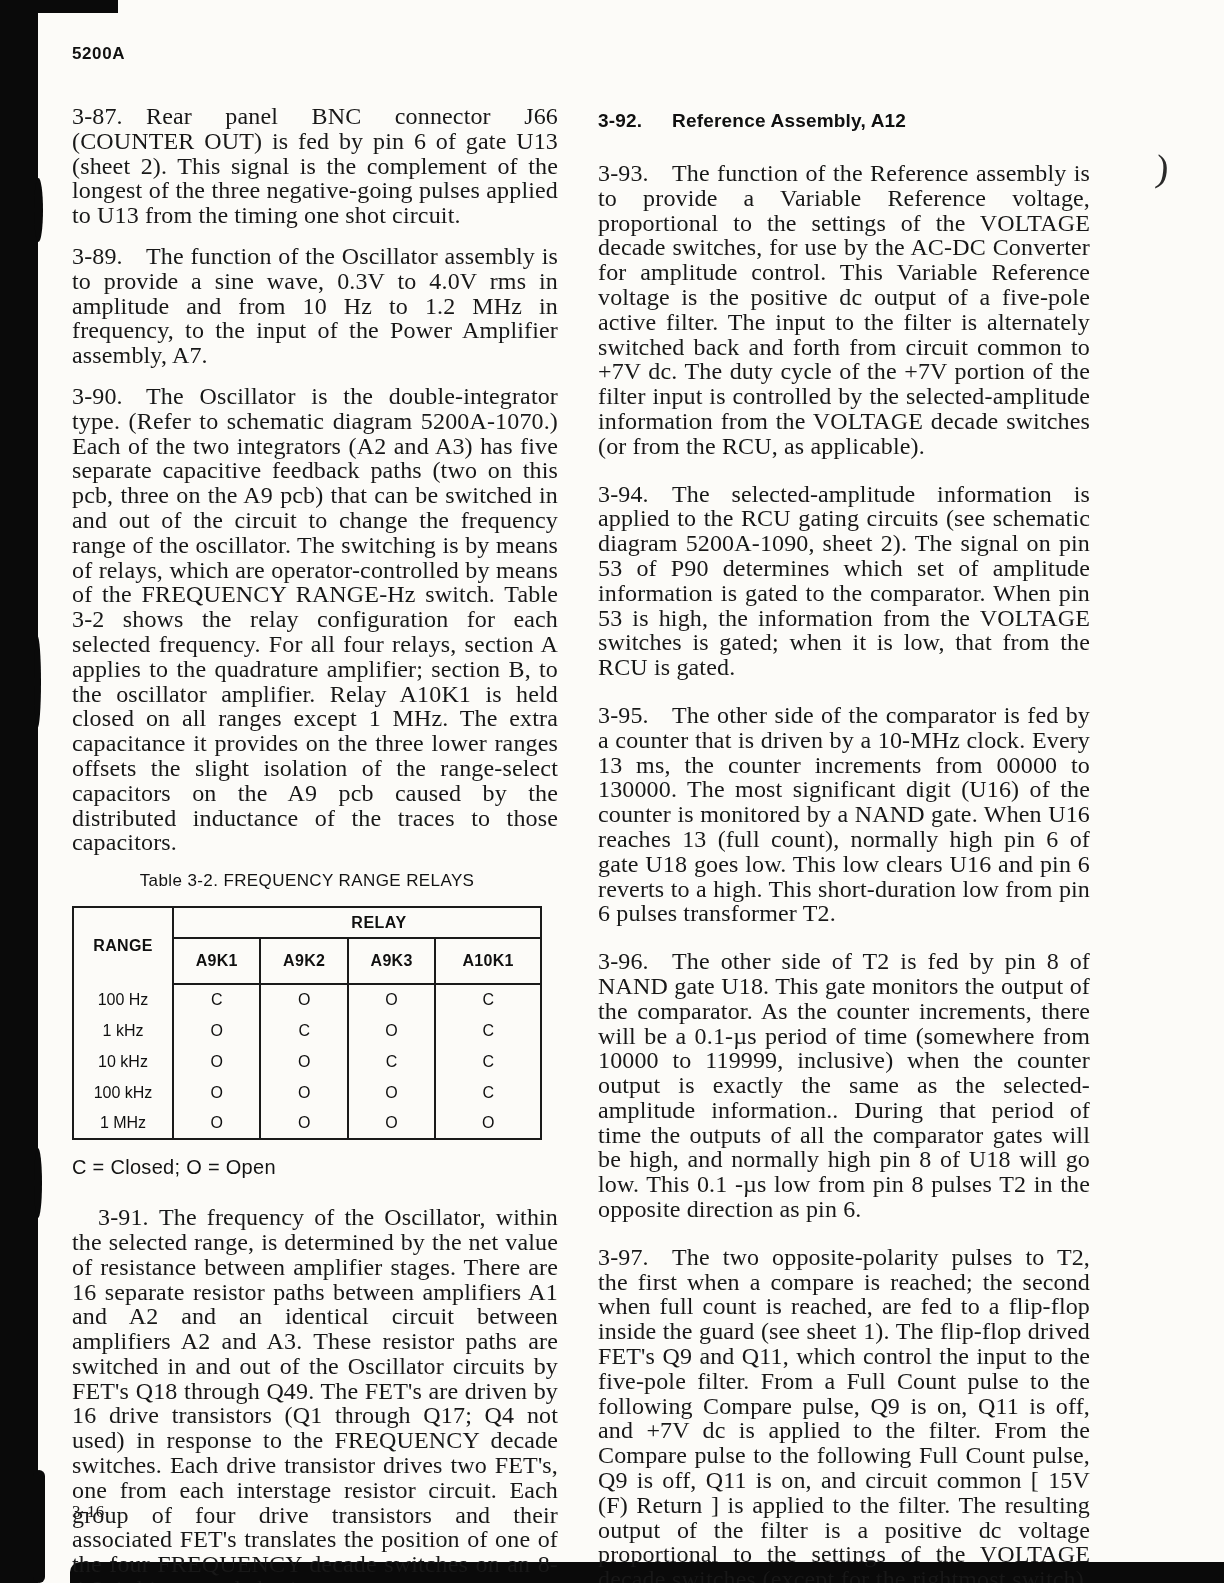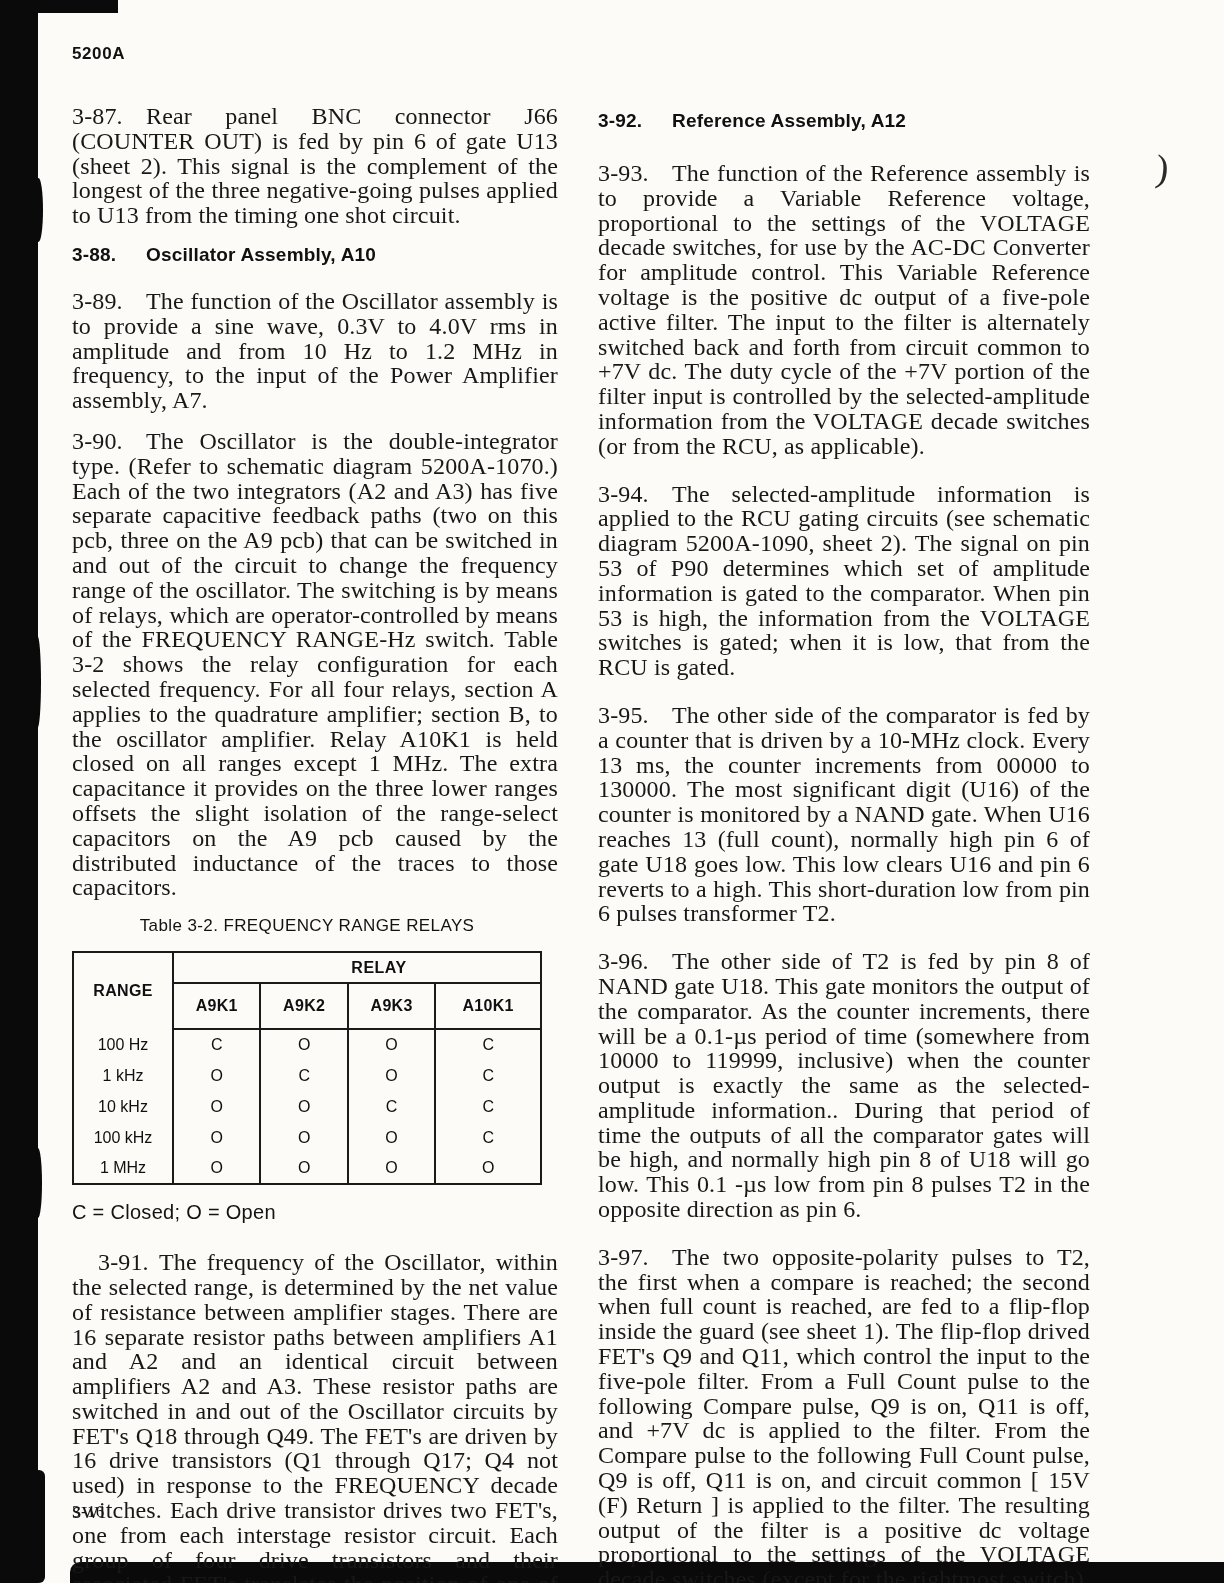--- a/index.html
+++ b/index.html
@@ -100,21 +100,20 @@
 <div class="bump bump4"></div>
 <div class="scan-bar-bottom"></div>
 <div class="stray-mark">)</div>
 
 <div class="model-number">5200A</div>
 
 <div class="col col-left">
 
   <p class="body"><span class="pnum">3-87.</span><span>Rear panel BNC connector J66 (COUNTER OUT) is fed by pin 6 of gate U13 (sheet 2). This signal is the complement of the longest of the three negative-going pulses applied to U13 from the timing one shot circuit.</span></p>
 
-  <h2 class="sect"><span class="hnum">3-88.</span><span>Oscillator Assembly, A10</span></h2>
 
   <p class="body"><span class="pnum">3-89.</span><span>The function of the Oscillator assembly is to provide a sine wave, 0.3V to 4.0V rms in amplitude and from 10 Hz to 1.2 MHz in frequency, to the input of the Power Amplifier assembly, A7.</span></p>
 
   <p class="body"><span class="pnum">3-90.</span><span>The Oscillator is the double-integrator type. (Refer to schematic diagram 5200A-1070.) Each of the two integrators (A2 and A3) has five separate capacitive feedback paths (two on this pcb, three on the A9 pcb) that can be switched in and out of the circuit to change the frequency range of the oscillator. The switching is by means of relays, which are operator-controlled by means of the FREQUENCY RANGE-Hz switch. Table 3-2 shows the relay configuration for each selected frequency. For all four relays, section A applies to the quadrature amplifier; section B, to the oscillator amplifier. Relay A10K1 is held closed on all ranges except 1 MHz. The extra capacitance it provides on the three lower ranges offsets the slight isolation of the range-select capacitors on the A9 pcb caused by the distributed inductance of the traces to those capacitors.</span></p>
 
   <div class="table-block">
     <div class="tbl-caption">Table 3-2.  FREQUENCY RANGE RELAYS</div>
 
     <table class="freq">
       <tbody>

